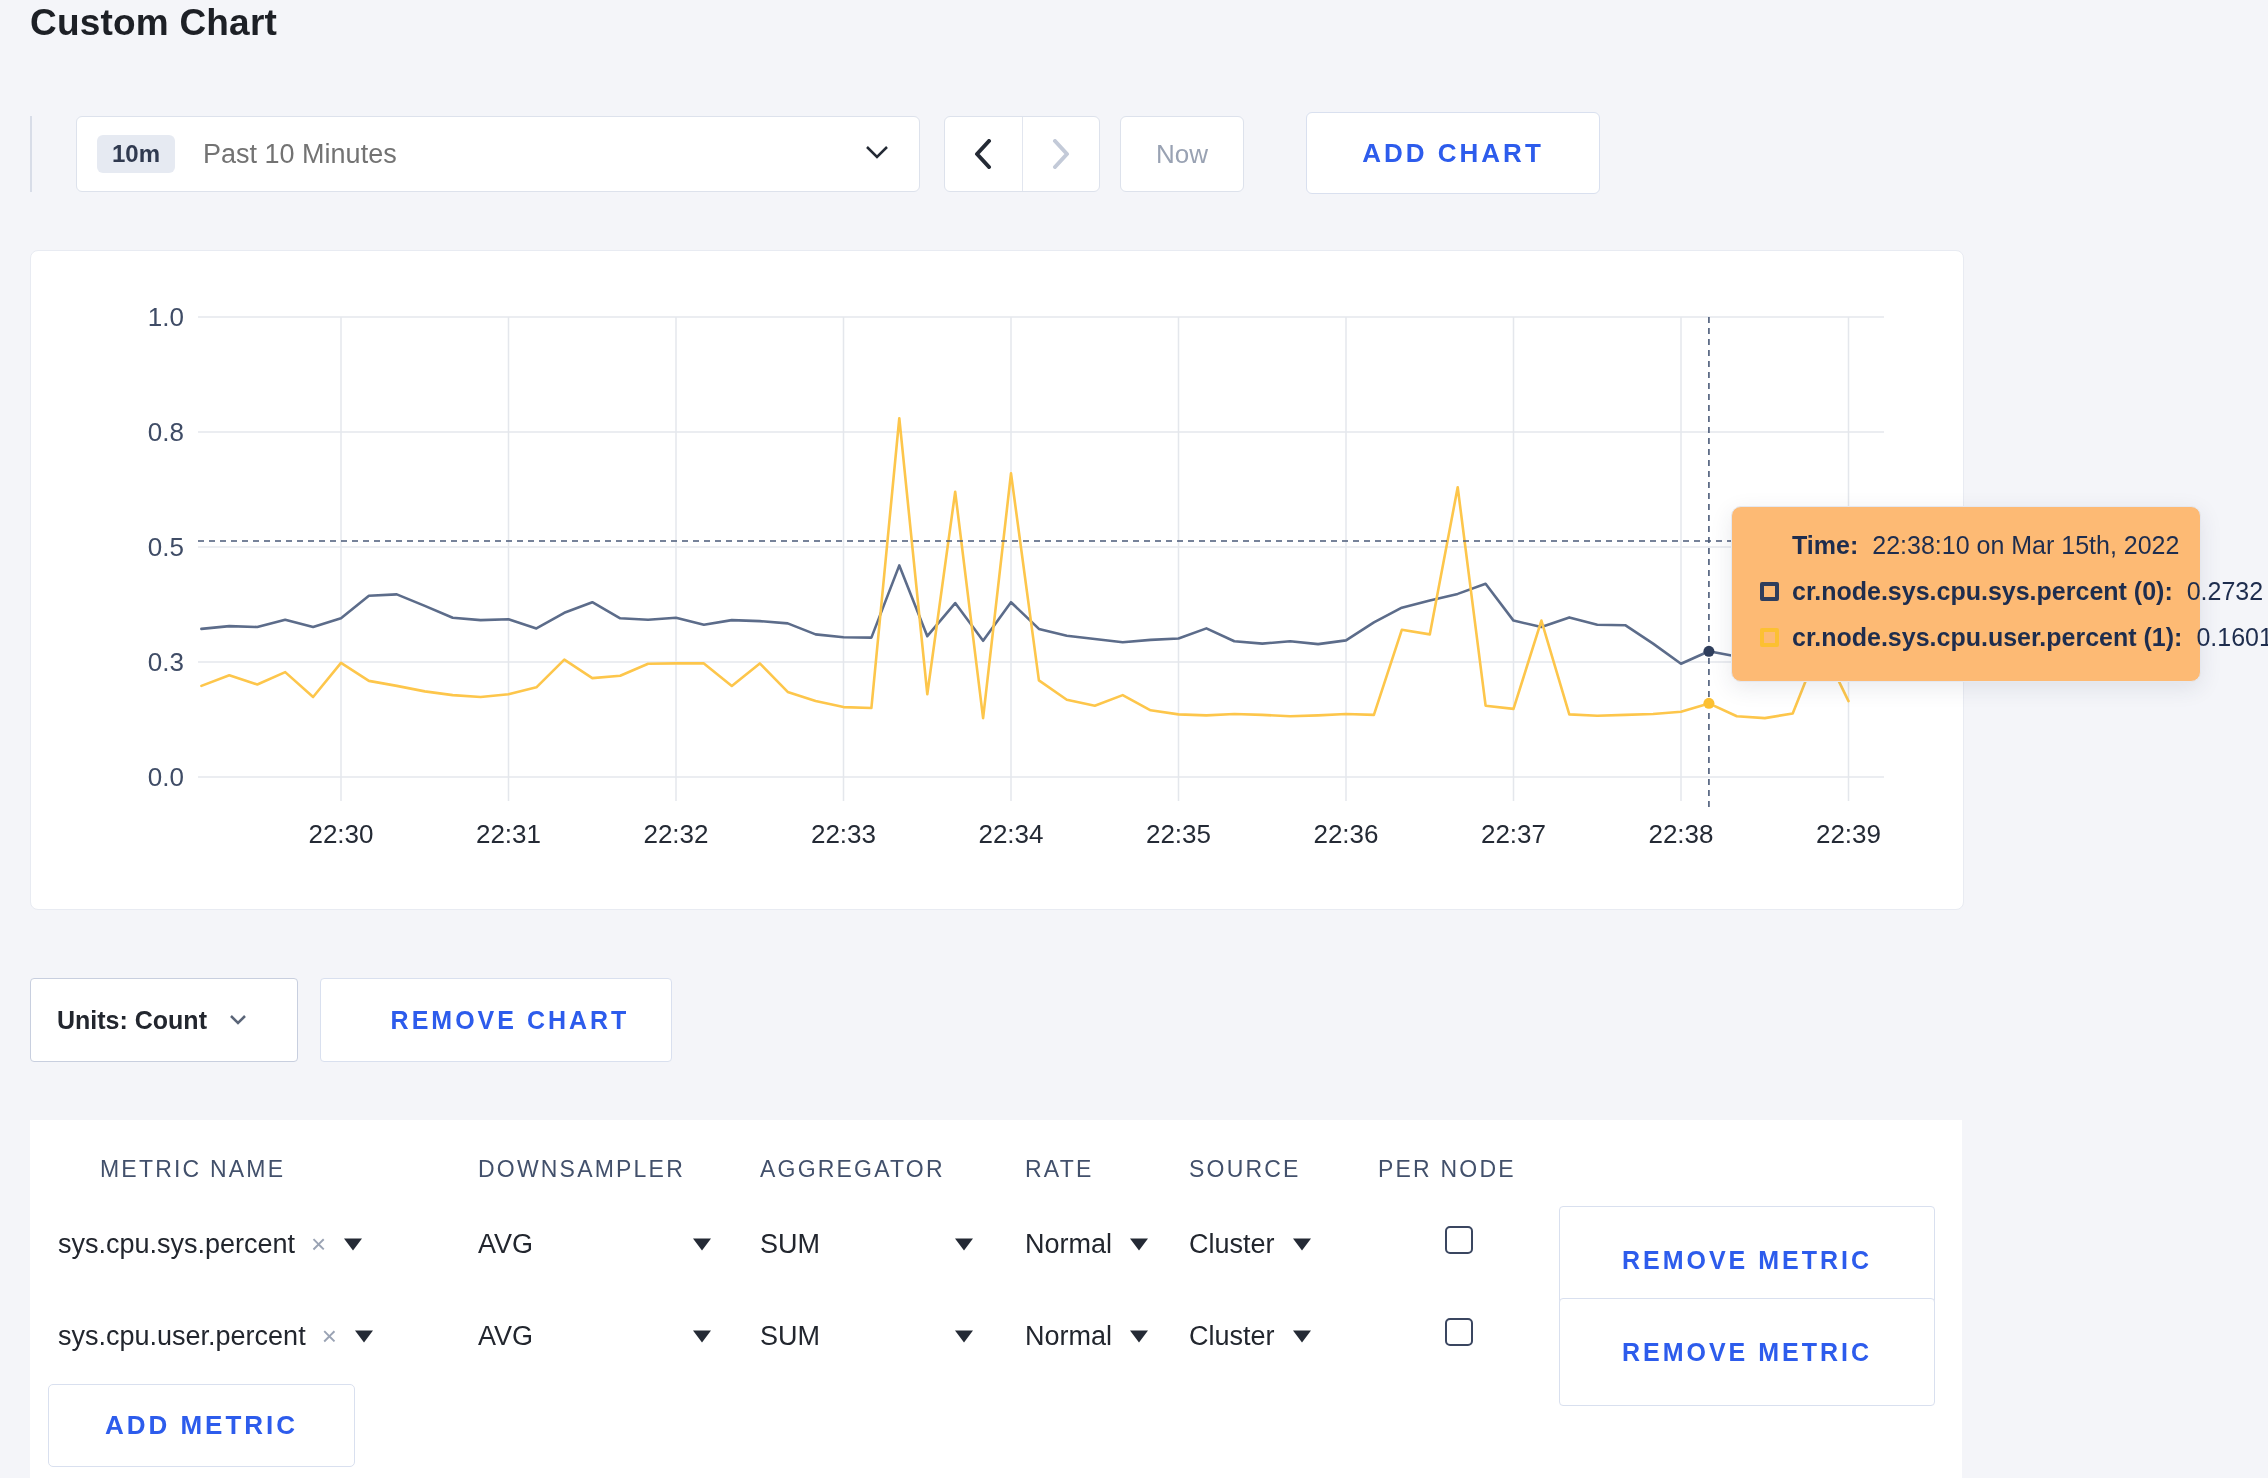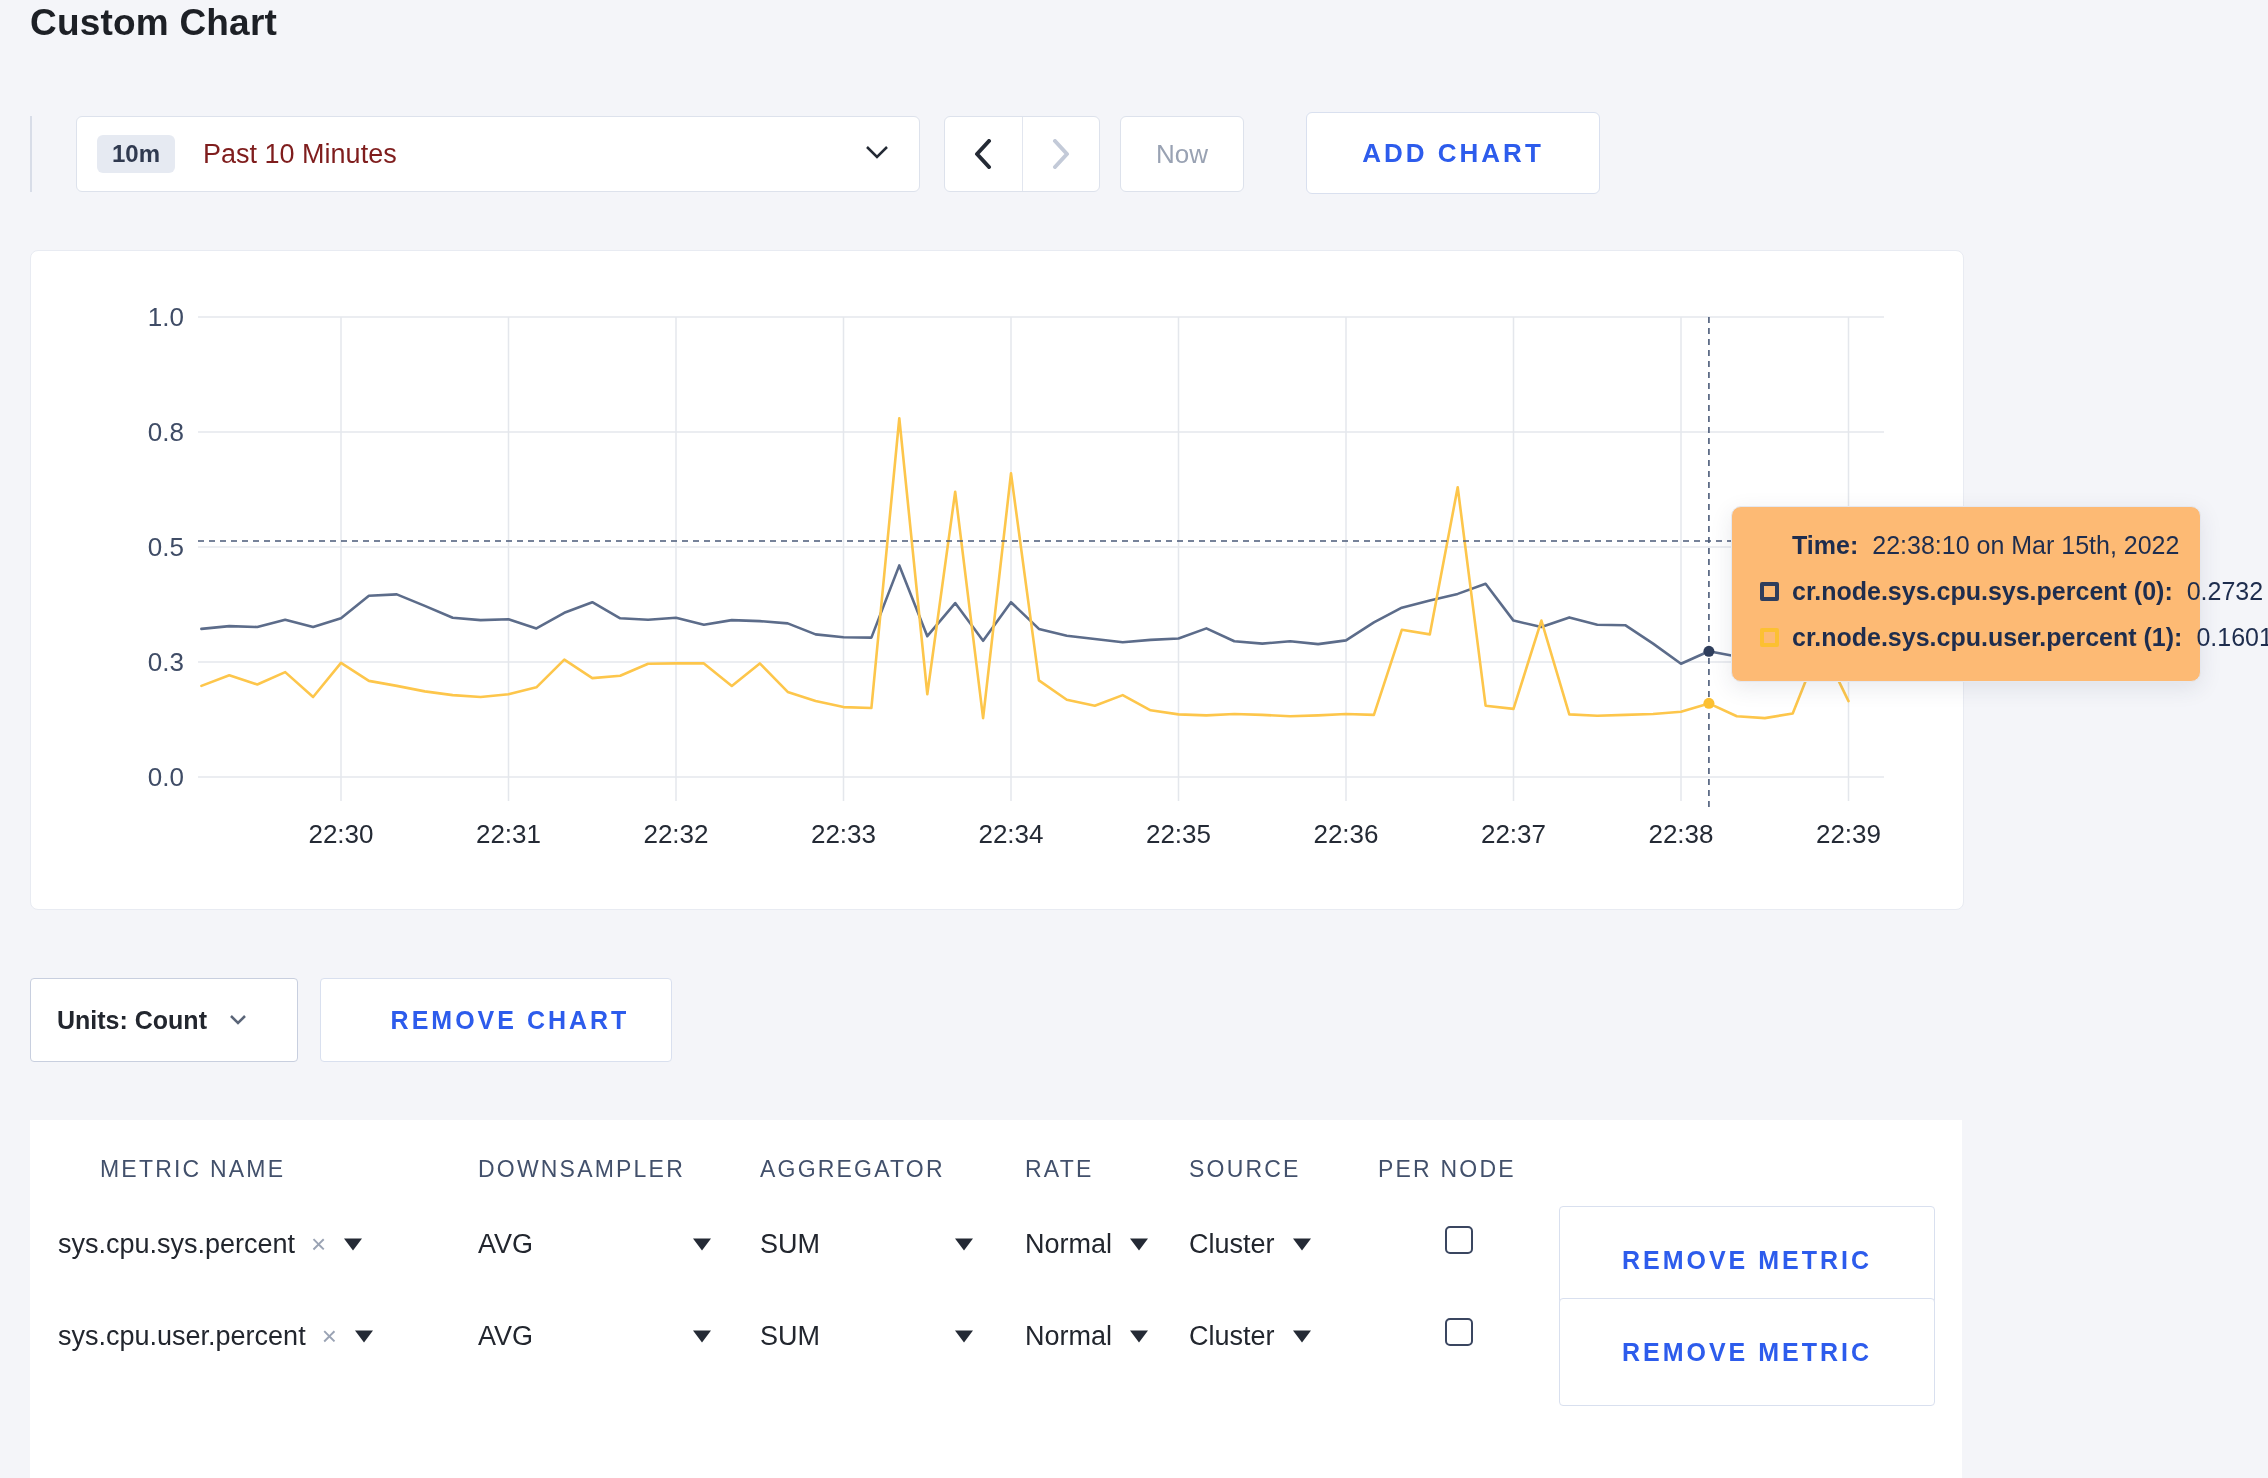--- a/index.html
+++ b/index.html
@@ -6,21 +6,21 @@
   body{font-family:"Liberation Sans",sans-serif;background:#f4f5f9;}
   #screen{position:relative;width:2268px;height:1478px;background:#f4f5f9;overflow:hidden;}
   .abs{position:absolute;}
 
   
   #page-title{left:30px;top:2px;font-size:37px;font-weight:600;color:#1d2026;letter-spacing:.2px;}
   #toolbar-divider{left:30px;top:116px;width:2px;height:76px;background:#d8dde8;}
   .panel{background:#fff;border:1px solid #dde2ec;border-radius:6px;box-sizing:border-box;}
   #time-dropdown{left:76px;top:116px;width:844px;height:76px;display:flex;align-items:center;cursor:pointer;}
   #time-badge{margin-left:20px;background:#e6eaf2;border-radius:6px;padding:5px 15px;font-size:24px;font-weight:bold;color:#303a50;}
-  #time-label{margin-left:28px;font-size:27px;color:#7f1d1d;}
+  #time-label{margin-left:28px;font-size:27px;color:#737373;}
   #time-chevron{margin-left:auto;margin-right:30px;}
   #pager{left:944px;top:116px;width:156px;height:76px;display:flex;}
   .pager-half{flex:1;display:flex;align-items:center;justify-content:center;cursor:pointer;}
   #pager-prev{border-right:1px solid #e2e6ef;}
   #now-button{left:1120px;top:116px;width:124px;height:76px;display:flex;align-items:center;justify-content:center;font-size:26px;color:#99a2b3;cursor:pointer;}
   .blue-btn{background:#fff;border:1px solid #d9e0ef;border-radius:6px;color:#2d5cec;font-weight:600;letter-spacing:3px;display:flex;align-items:center;justify-content:center;cursor:pointer;box-sizing:border-box;}
   #add-chart-button{left:1306px;top:112px;width:294px;height:82px;font-size:26px;}
 
   
   #chart-card{left:30px;top:250px;width:1932px;height:658px;background:#fff;border:1px solid #e8ebf2;border-radius:8px;}
@@ -216,14 +216,15 @@
       </div>
       <div class="cell" style="left:1159px">
         <span>Cluster</span>
         <span class="caret"></span>
       </div>
       <div class="checkbox" style="left:1415px;top:28px"></div>
       <div class="blue-btn remove-metric" style="top:8px">REMOVE METRIC</div>
     </div>
   </div>
 
+  <div class="abs blue-btn" id="add-metric-button">ADD METRIC</div>
 
 </div>
 
 </body></html>

